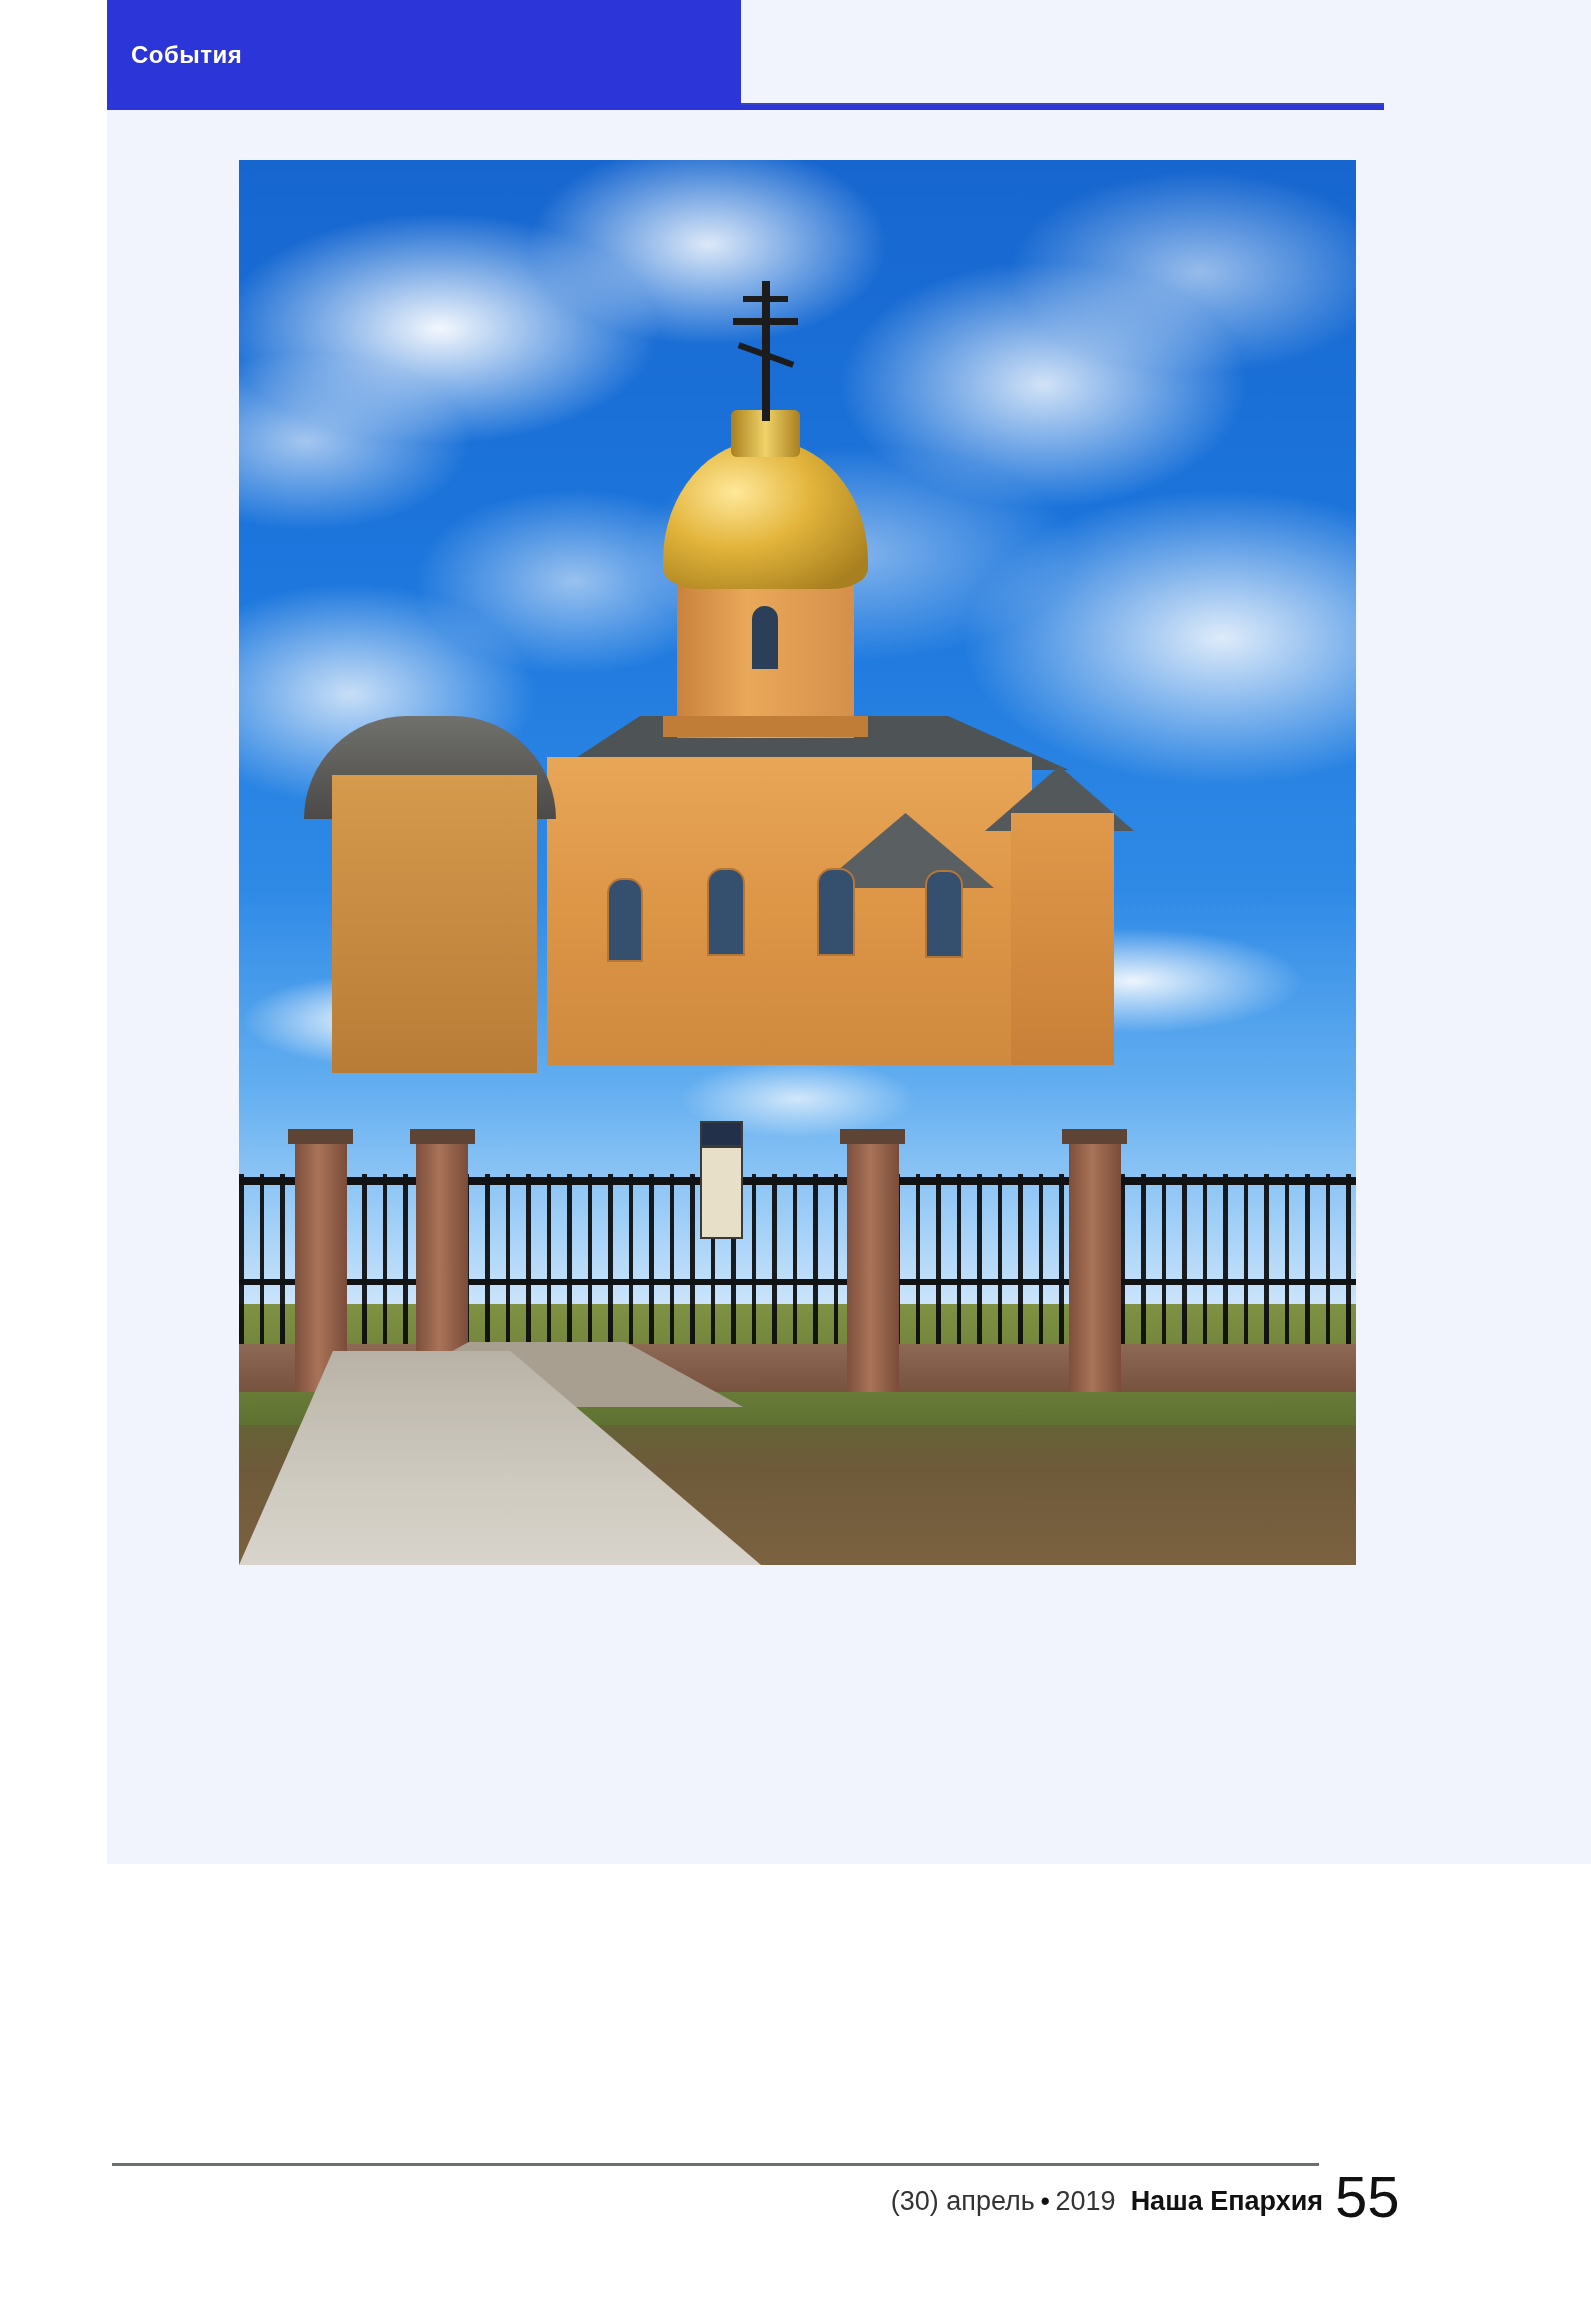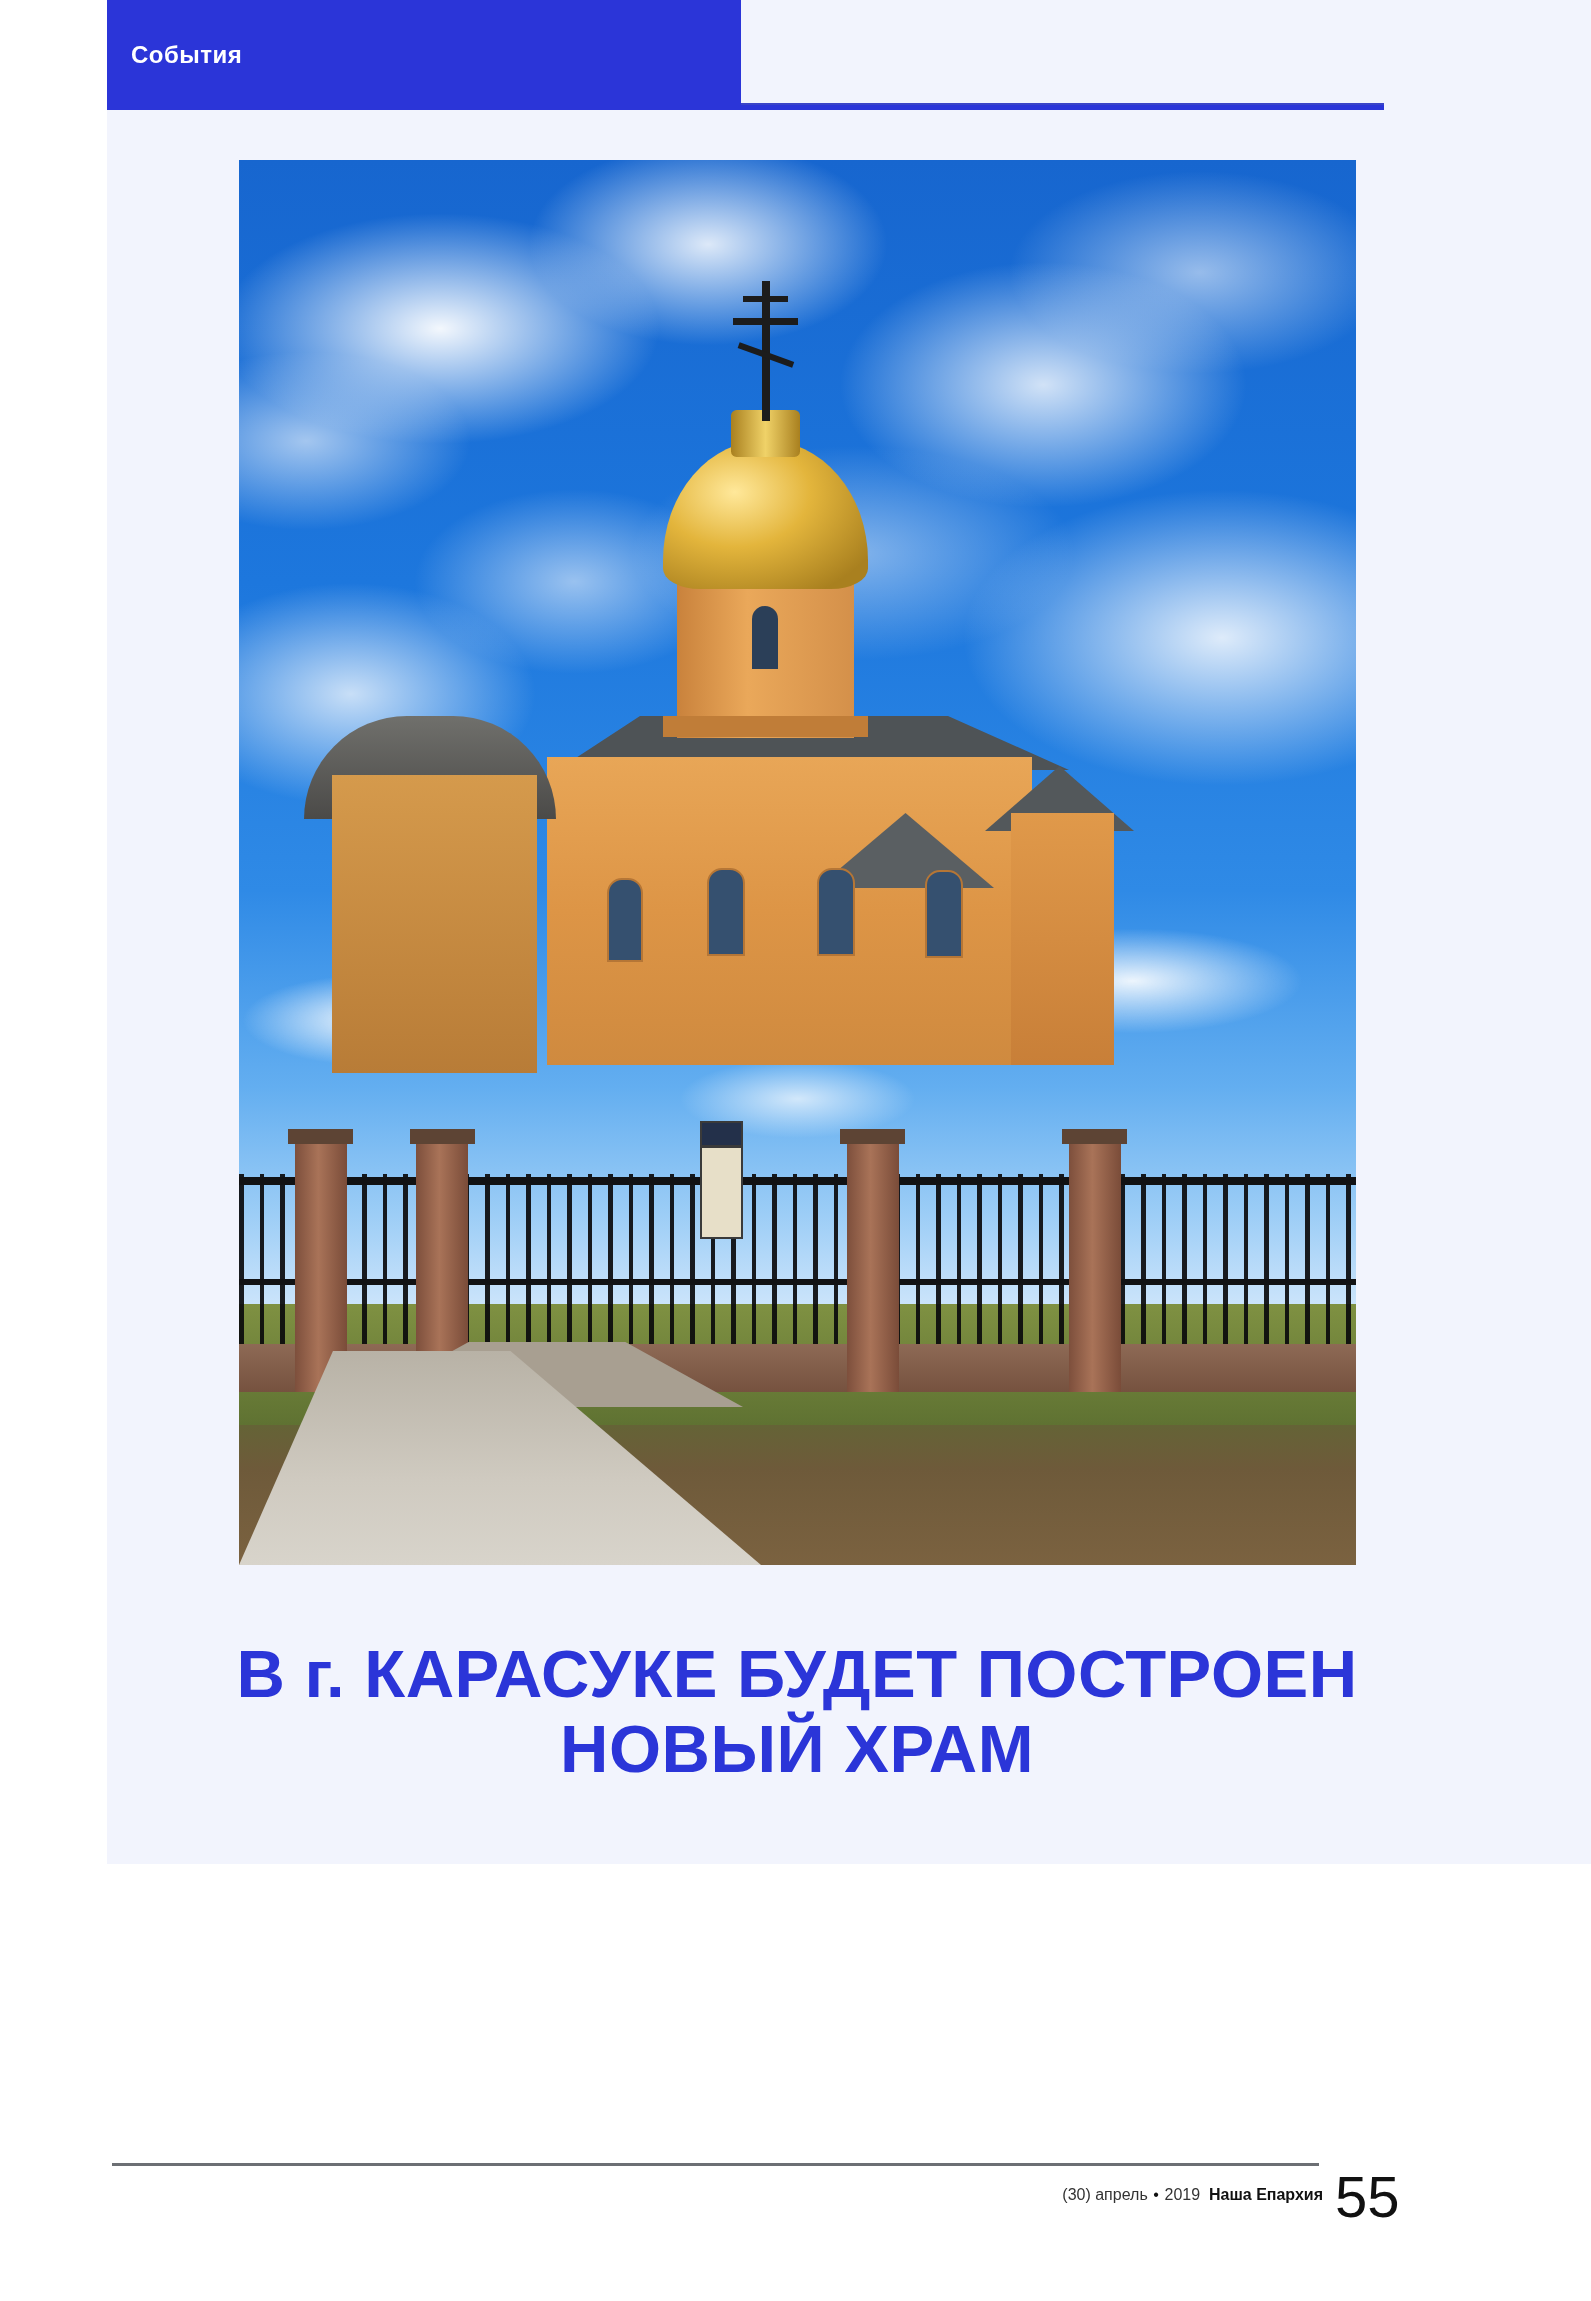--- a/index.html
+++ b/index.html
@@ -338,21 +338,21 @@
     position: absolute;
     left: 112px; top: 2163px;
     width: 1207px; height: 2.8px;
     background: #6c6f74;
   }
   .footer-meta {
     position: absolute;
     left: 820px; top: 2186px;
     width: 503px;
     text-align: right;
-    font-size: 16px;
+    font-size: 27px;
     color: #111111;
   }
   .footer-meta .issue { color: #333333; }
   .footer-meta .dot { color: #111111; padding: 0 5.6px; }
   .footer-meta .brand { font-weight: 700; }
   .page-number {
     position: absolute;
     left: 1335px; top: 2163px;
     font-size: 58px;
     font-weight: 400;
@@ -418,24 +418,20 @@
     <div class="pier" style="left:830px;"></div>
     <div class="pier-cap" style="left:823px; bottom:421px;"></div>
 
     <div class="notice-top"></div>
     <div class="notice"></div>
 
     <div class="path2"></div>
     <div class="path"></div>
   </div>
 
-  <div class="headline">
-    <span class="l1">В  г. КАРАСУКЕ БУДЕТ ПОСТРОЕН</span>
-    <span class="l2">НОВЫЙ ХРАМ</span>
-  </div>
 
   <div class="columns">
   </div>
 
   <div class="footer-rule"></div>
   <div class="footer-meta">
     <span class="issue">(30) апрель</span><span class="dot">•</span><span class="issue">2019</span>&nbsp;&nbsp;<span class="brand">Наша Епархия</span>
   </div>
   <div class="page-number">55</div>
 

